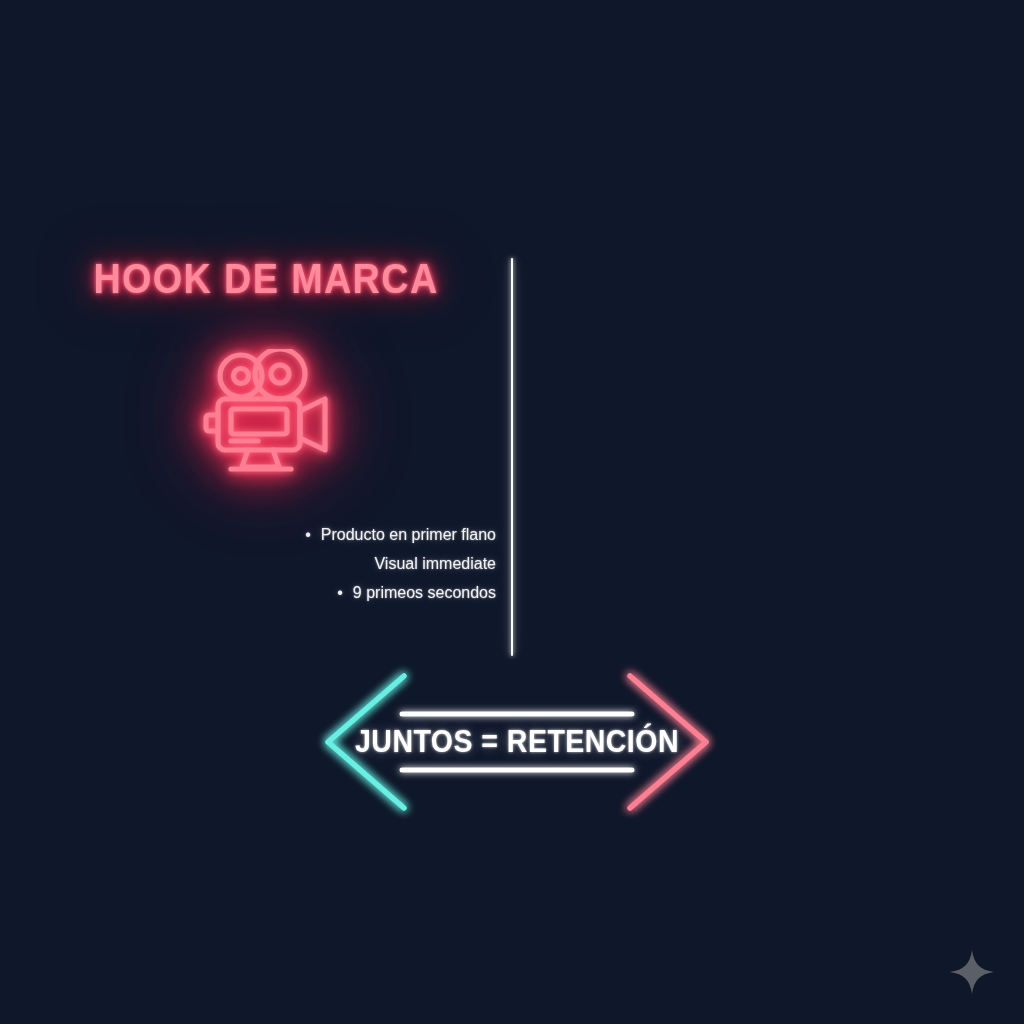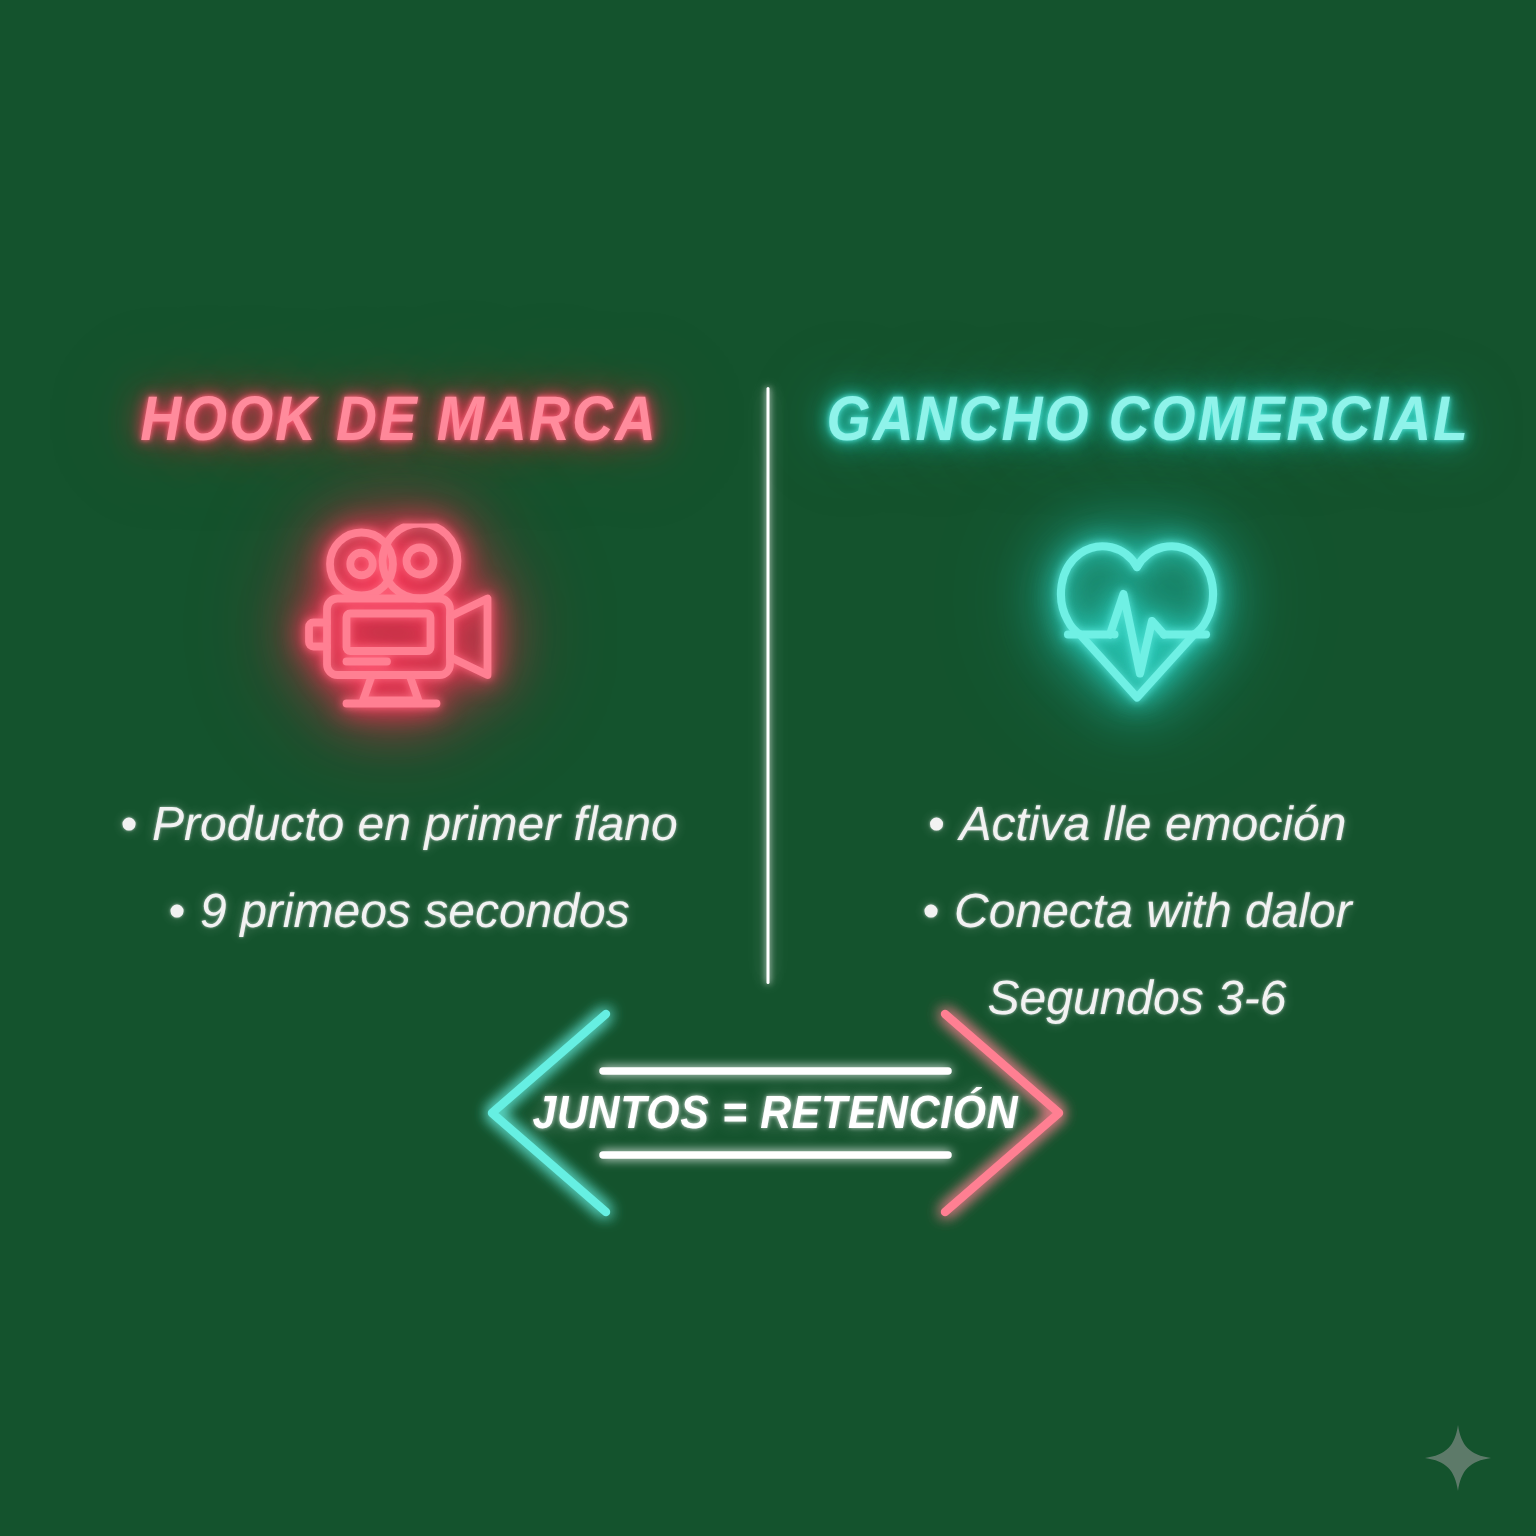--- a/index.html
+++ b/index.html
@@ -12,22 +12,21 @@
     height: 1024px;
     overflow: hidden;
     font-family: "Liberation Sans", sans-serif;
     position: relative;
   }
 
   #canvas {
     position: relative;
     width: 1024px;
     height: 1024px;
-    background: #14532d;
-    font-style: italic;
+    background: #0f172a;
   }
 
   
   .divider {
     position: absolute;
     left: 511px;
     top: 258px;
     width: 2px;
     height: 398px;
     background: #ffffff;
@@ -100,25 +99,26 @@
       drop-shadow(0 0 34px rgba(20,180,170,.45));
   }
 
   
   .bullets {
     margin: 36px 0 0 0;
     padding: 0;
     list-style: none;
   }
   .bullets li {
-    font-size: 32px;
+    font-size: 16px;
     color: #f2f2f2;
     line-height: 1.82;
     white-space: nowrap;
     text-shadow: 0 0 2px rgba(255,255,255,.6), 0 0 8px rgba(255,255,255,.28);
+    text-align: right;
   }
   .bullets li.with-dot::before {
     content: "\2022";
     margin-right: 10px;
   }
 
   
   .arrow-banner {
     position: absolute;
     left: 312px;
@@ -190,52 +190,25 @@
 
           <path d="M47 101 L41 118 H78 L72 101"></path>
 
           <line x1="30" y1="120" x2="90" y2="120"></line>
         </svg>
       </span>
     </div>
 
     <ul class="bullets">
       <li class="with-dot">Producto en primer flano</li>
+      <li>Visual immediate</li>
       <li class="with-dot">9 primeos secondos</li>
     </ul>
   </div>
 
-  <div class="column col-right">
-
-    <div class="heading heading-cyan">GANCHO COMERCIAL</div>
-
-    <div class="icon-wrap">
-      <span class="icon-cyan">
-        <svg width="126" height="120" viewBox="0 0 126 120" fill="none" stroke="#6ff0e4" stroke-width="5.4" stroke-linecap="round" stroke-linejoin="round">
-
-          <path d="M48 71 C48 71 48 71 48 71 M63 26 C55 12 38 8 25 17 C11 27 9 48 17 62 C19 66 22 69 25 71"></path>
-
-          <path d="M63 26 C71 12 88 8 101 17 C115 27 117 48 109 62 C107 66 104 69 101 71"></path>
-
-          <line x1="17" y1="71" x2="45" y2="71"></line>
-          <line x1="81" y1="71" x2="109" y2="71"></line>
-
-          <path d="M25 71 L63 113 L101 71"></path>
-
-          <path d="M45 71 L54 44 L65 97 L73 62 L81 71"></path>
-        </svg>
-      </span>
-    </div>
-
-    <ul class="bullets">
-      <li class="with-dot">Activa lle emoción</li>
-      <li class="with-dot">Conecta with dalor</li>
-      <li>Segundos 3-6</li>
-    </ul>
-  </div>
 
   <div class="arrow-banner">
     <svg width="410" height="160" viewBox="0 0 410 160" fill="none">
       <defs>
         <filter id="glowCyan" x="-60%" y="-60%" width="220%" height="220%">
           <feGaussianBlur stdDeviation="5" result="b1"></feGaussianBlur>
           <feMerge>
             <feMergeNode in="b1"></feMergeNode>
               <feMergeNode in="b1"></feMergeNode>
               <feMergeNode in="SourceGraphic"></feMergeNode>

